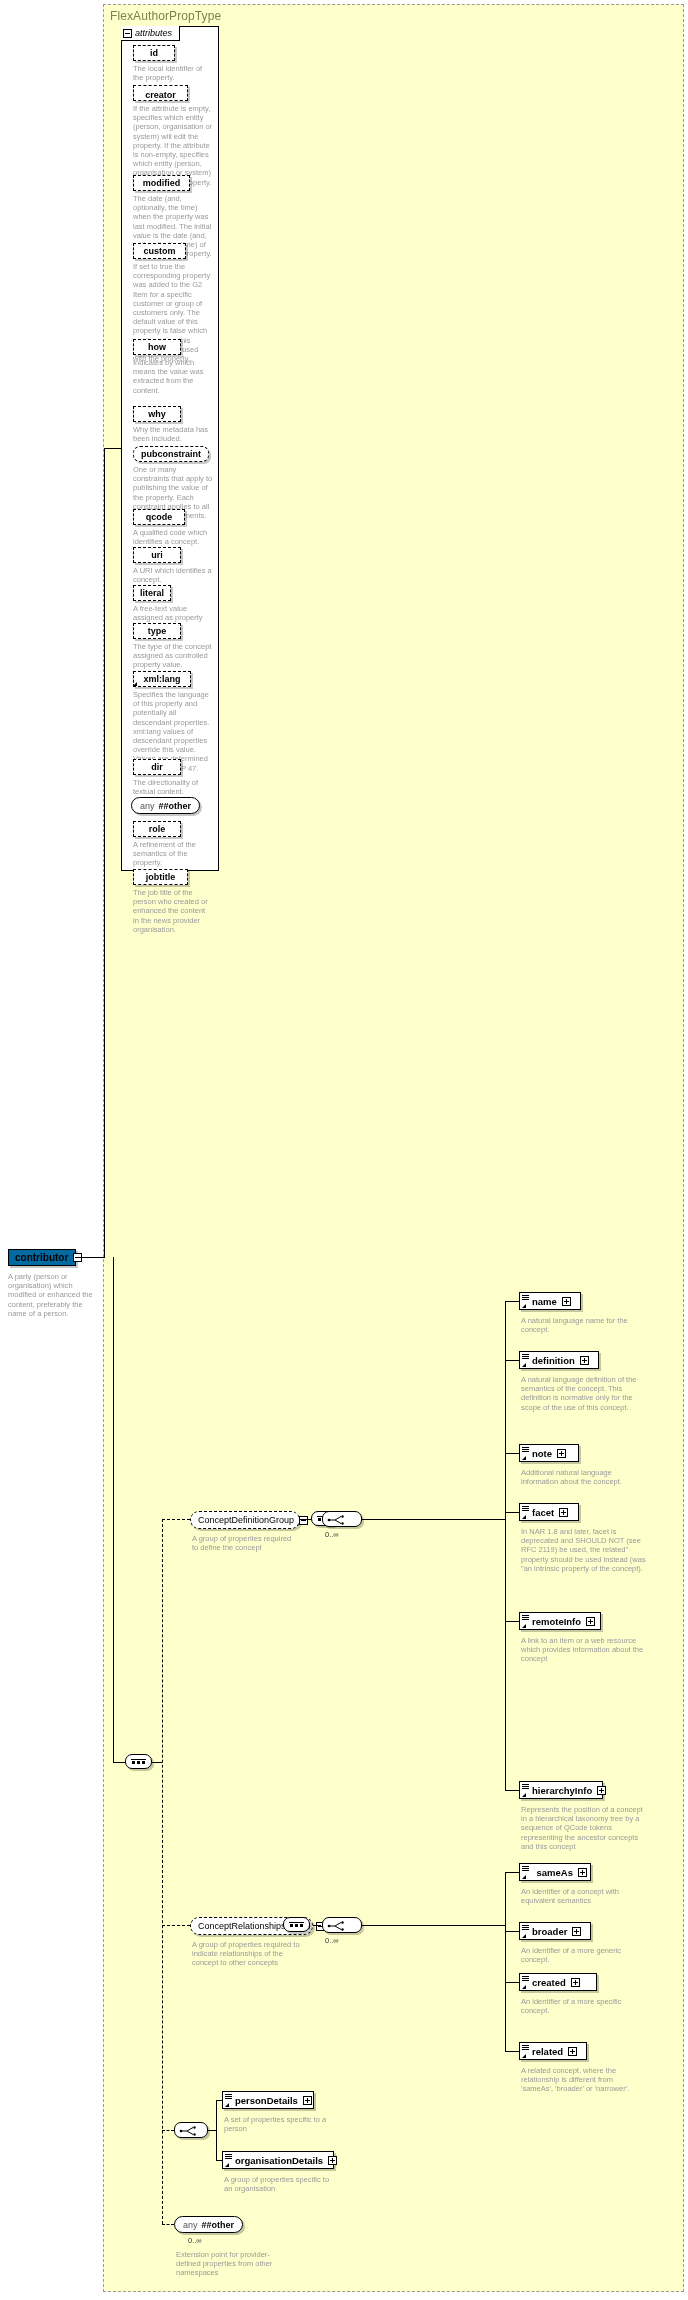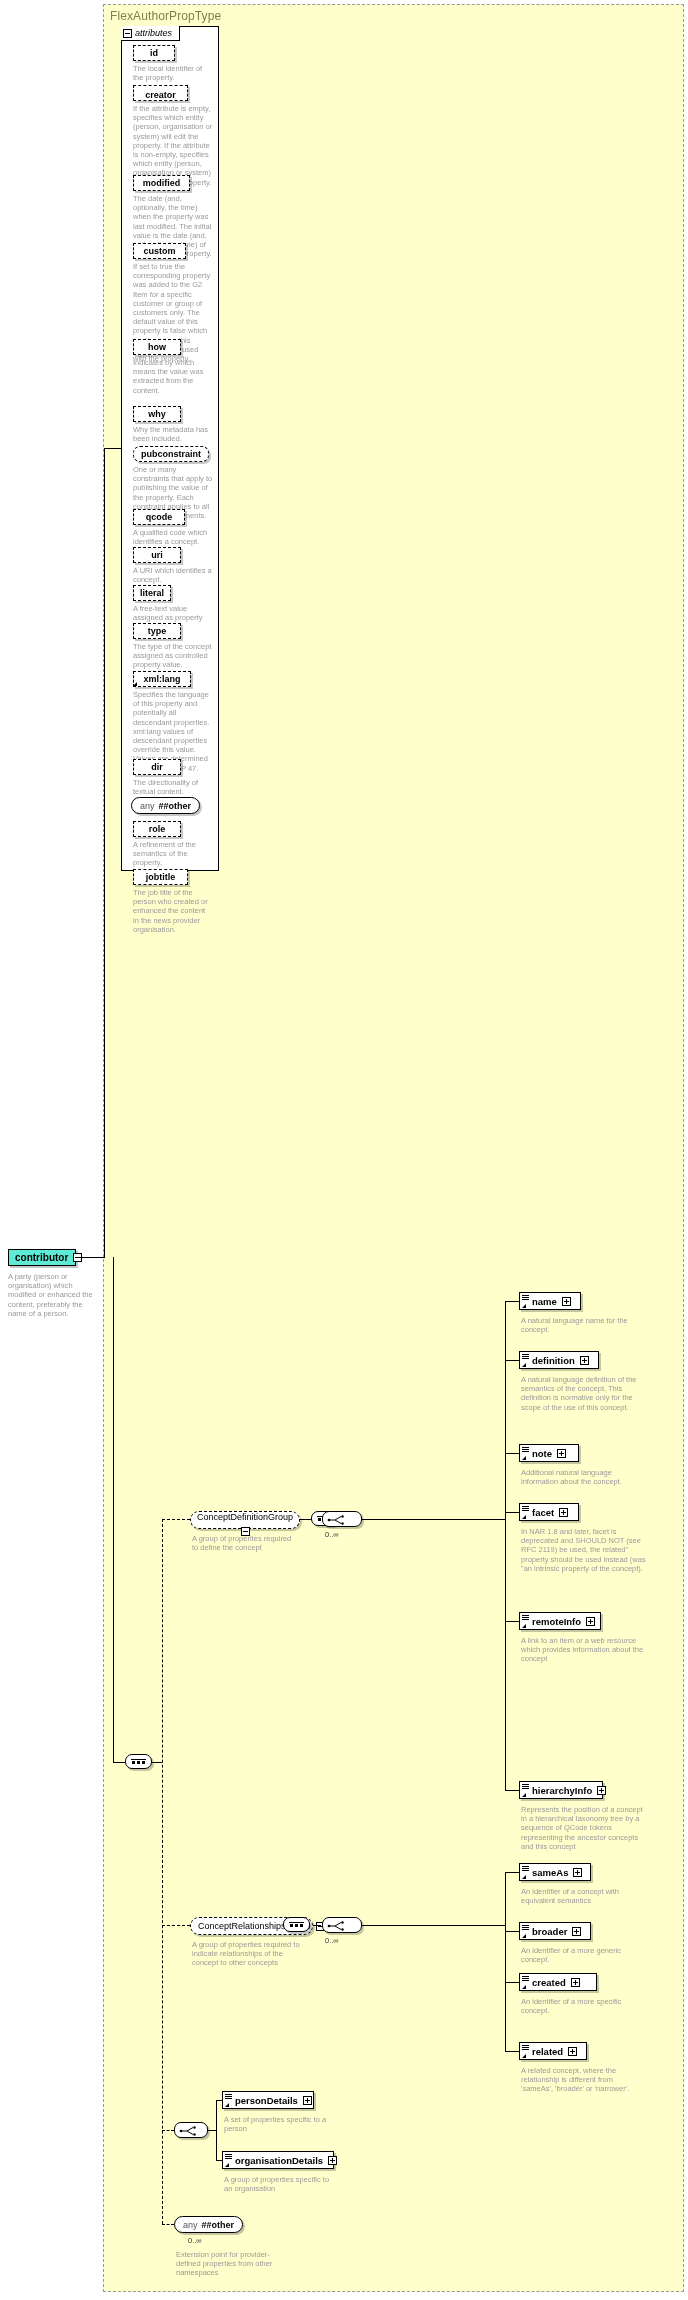--- a/index.html
+++ b/index.html
@@ -219,21 +219,21 @@
     position: absolute;
     font-size: 7.5px;
     color: #333333;
     white-space: nowrap;
   }
 
   
   .root-elem {
     position: absolute;
     border: 1px solid #000000;
-    background: #5eead4;
+    background: #0369a1;
     height: 17px;
     display: flex;
     align-items: center;
     padding: 0 3px 0 6px;
     font-size: 10px;
     font-weight: bold;
     white-space: nowrap;
     box-shadow: 2px 2px 0 rgba(0,0,0,0.22);
   }
   .root-elem .pmwrap { margin-left: 5px; display: flex; }
@@ -365,21 +365,21 @@
   </div>
   <div class="ln hl" style="left:152px; top:1762px; width:10px;"></div>
 
   <div class="dln dvl" style="left:162px; top:1519px; height:705px;"></div>
 
   <div class="dln dhl" style="left:162px; top:1519px; width:28px;"></div>
   <div class="dln dhl" style="left:162px; top:1925px; width:28px;"></div>
   <div class="dln dhl" style="left:162px; top:2130px; width:12px;"></div>
   <div class="dln dhl" style="left:162px; top:2224px; width:12px;"></div>
 
-  <div class="group" style="left:190px; top:1511px; width:110px;flex-direction:column;">
+  <div class="group" style="left:190px; top:1511px; width:110px;">
     <span>ConceptDefinitionGroup</span>
     <span class="pm"></span>
   </div>
   <div class="desc" style="left:192px; top:1534px; width:104px;">A group of properites required to define the concept</div>
 
   <div class="ln hl" style="left:300px; top:1519px; width:11px;"></div>
   <div class="seq" style="left:311px; top:1511px;">
     <div class="bar"></div>
     <div class="dots">
         <i></i>
@@ -516,21 +516,21 @@
       <circle cx="15.5" cy="8.5" r="1.2" fill="#000"></circle>
     </svg>
   </div>
   <div class="card" style="left:325px; top:1936px;">0..∞</div>
   <div class="ln hl" style="left:362px; top:1925px; width:5px;"></div>
 
   <div class="ln vl" style="left:505px; top:1872px; height:179px;"></div>
   <div class="ln hl" style="left:367px; top:1925px; width:138px;"></div>
 
   <div class="ln hl" style="left:505px; top:1872px; width:14px;"></div>
-  <div class="elem" style="left:519px; top:1863px; width:72px;">
+  <div class="elem" style="left:519px; top:1863px; width:72px;justify-content:flex-end;">
     <span class="ebars">
         <i></i>
         <i></i>
         <i></i>
       </span>
     <span class="earr"></span>
     <span>sameAs</span>
     <span class="pmwrap">
         <span class="pm plus"></span>
       </span>

